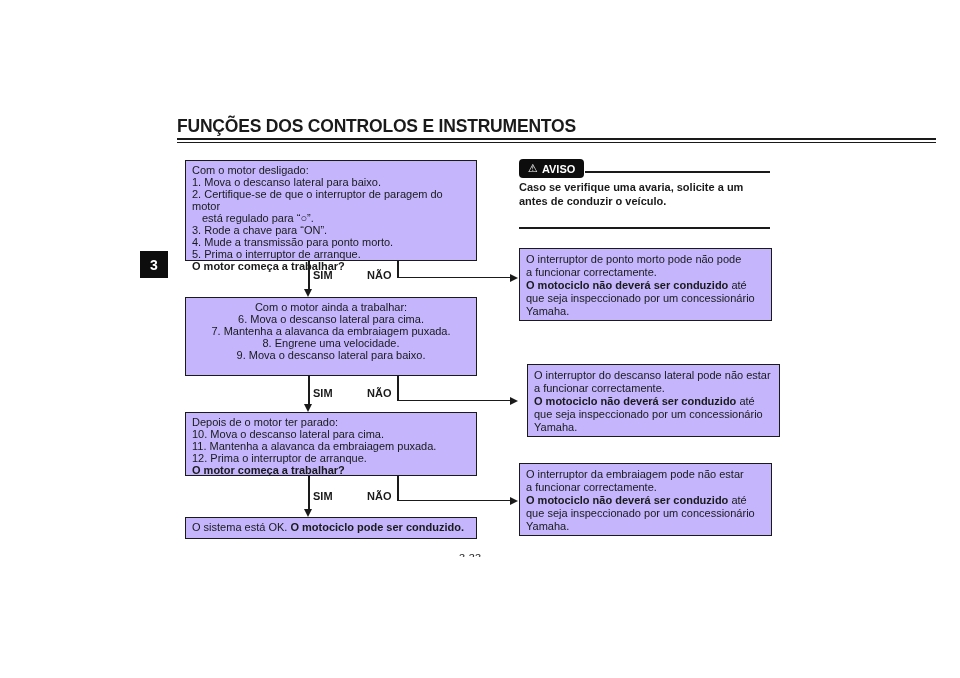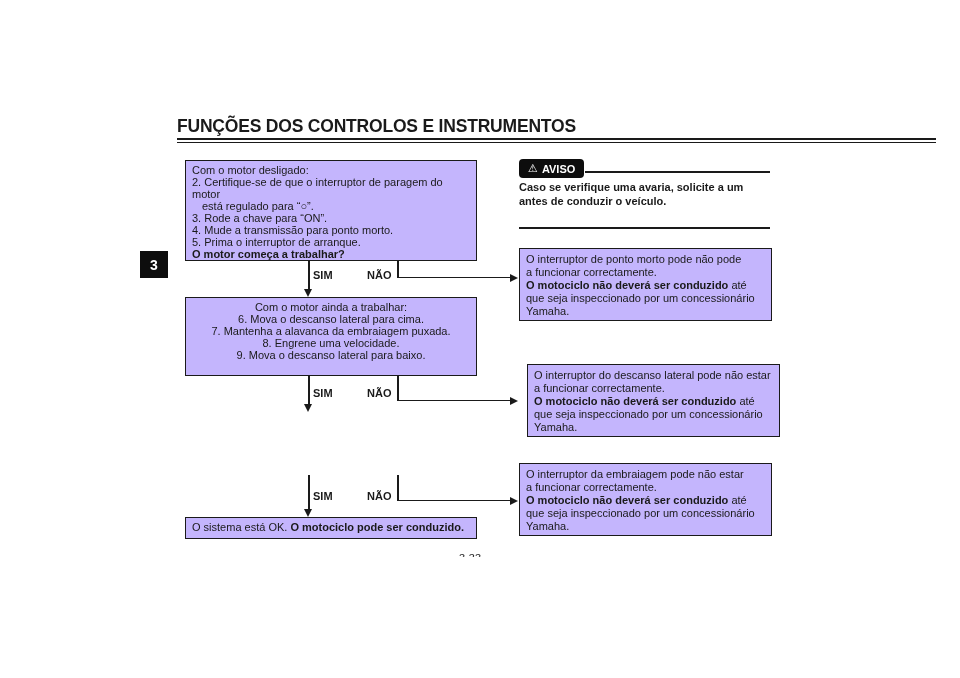--- a/index.html
+++ b/index.html
@@ -69,20 +69,21 @@
 
 <div class="page">
 
   <div class="title">FUNÇÕES DOS CONTROLOS E INSTRUMENTOS</div>
   <div class="title-rule"></div>
 
   <div class="chapter-tab">3</div>
 
   <div class="fbox" style="left:185px; top:160px; width:292px; height:101px;">
     <div>Com o motor desligado:</div>
+    <div>1. Mova o descanso lateral para baixo.</div>
     <div>2. Certifique-se de que o interruptor de paragem do motor</div>
     <div class="indent">está regulado para “○”.</div>
     <div>3. Rode a chave para “ON”.</div>
     <div>4. Mude a transmissão para ponto morto.</div>
     <div>5. Prima o interruptor de arranque.</div>
     <div class="b">O motor começa a trabalhar?</div>
   </div>
 
   <div class="vline" style="left:308px; top:261px; height:30px;"></div>
   <div class="arr-d" style="left:304px; top:289px;"></div>
@@ -101,20 +102,27 @@
   </div>
 
   <div class="vline" style="left:308px; top:375px; height:31px;"></div>
   <div class="arr-d" style="left:304px; top:404px;"></div>
   <div class="yn" style="left:313px; top:387px;">SIM</div>
   <div class="yn" style="left:367px; top:387px;">NÃO</div>
   <div class="vline" style="left:397px; top:375px; height:26px;"></div>
   <div class="hline" style="left:397px; top:399.5px; width:114px;"></div>
   <div class="arr-r" style="left:510px; top:396.5px;"></div>
 
+  <div class="fbox" style="left:185px; top:412px; width:292px; height:64px;">
+    <div>Depois de o motor ter parado:</div>
+    <div>10. Mova o descanso lateral para cima.</div>
+    <div>11. Mantenha a alavanca da embraiagem puxada.</div>
+    <div>12. Prima o interruptor de arranque.</div>
+    <div class="b">O motor começa a trabalhar?</div>
+  </div>
 
   <div class="vline" style="left:308px; top:475px; height:36px;"></div>
   <div class="arr-d" style="left:304px; top:509px;"></div>
   <div class="yn" style="left:313px; top:490px;">SIM</div>
   <div class="yn" style="left:367px; top:490px;">NÃO</div>
   <div class="vline" style="left:397px; top:475px; height:26px;"></div>
   <div class="hline" style="left:397px; top:499.5px; width:114px;"></div>
   <div class="arr-r" style="left:510px; top:496.5px;"></div>
 
   <div class="fbox" style="left:185px; top:517px; width:292px; height:22px; padding-top:3px;">

